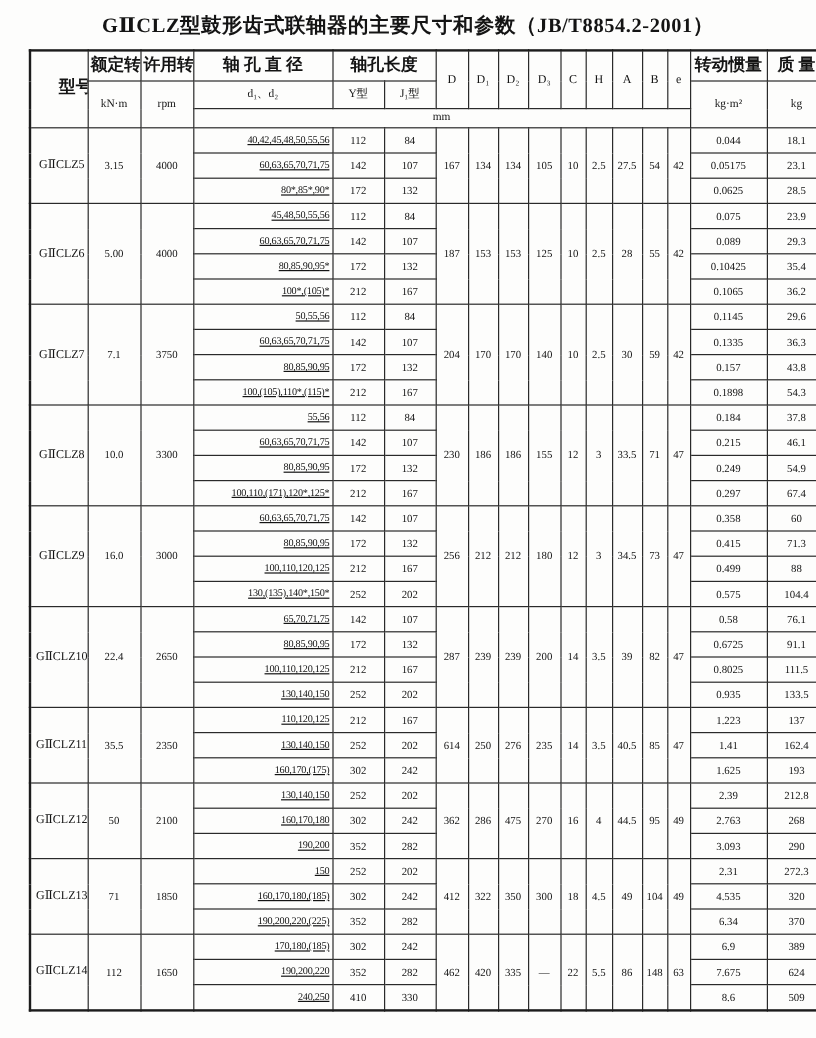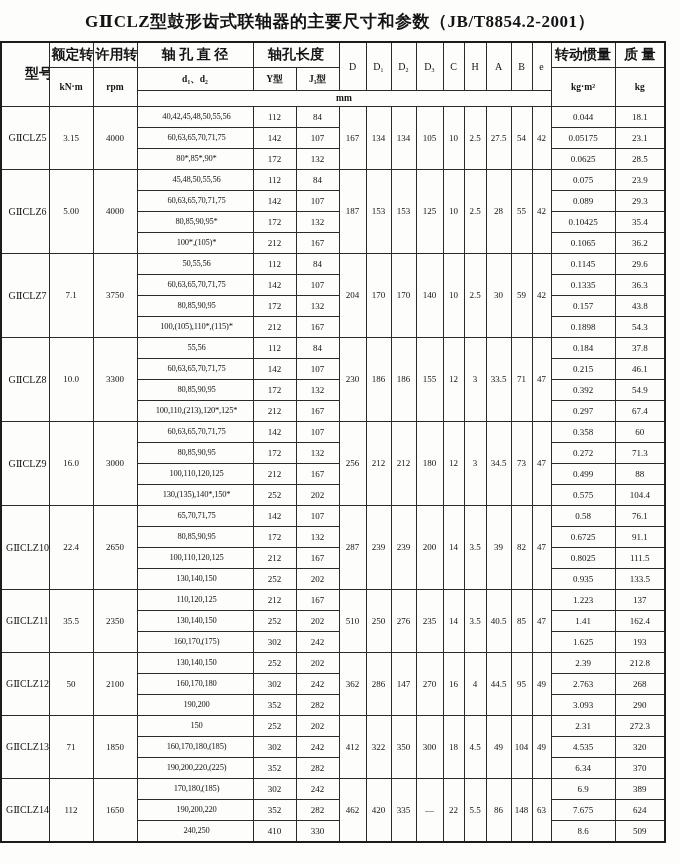--- a/index.html
+++ b/index.html
@@ -1,47 +1,47 @@
 <!DOCTYPE html>
 <html><head>
 <meta charset="utf-8">
 <style>
   html,body{margin:0;padding:0;}
   body{
     width:680px;height:865px;
     background:#fdfdfc;color:#141414;
     font-family:"Liberation Serif","DejaVu Serif",serif;
   }
-  .page{padding:4px 0;}
+  .page{padding:4px 24px;}
   .doc-title{
     text-align:center;font-weight:bold;font-size:17px;
     margin:6px 0 8px 0;letter-spacing:0.5px;white-space:nowrap;
   }
   table.spec{
     border-collapse:collapse;table-layout:fixed;width:664px;
     border:2px solid #1c1c1c;
   }
   th,td{
     border:1px solid #2a2a2a;
     padding:0 2px;
     text-align:center;vertical-align:middle;
     font-size:9px;line-height:1.15;
     overflow:hidden;white-space:nowrap;
   }
   thead th{font-size:14px;font-weight:bold;}
-  thead th.unit{font-size:9.5px;font-weight:bold;}
+  thead th.unit{font-size:9.5px;font-weight:normal;}
   thead th.dim{font-size:10px;font-weight:normal;}
   thead tr.hr1 th{height:24px;}
   thead tr.hr2 th{height:22px;}
   thead tr.hr3 th{height:15px;}
   .stack{display:inline-block;width:1.1em;word-break:break-all;line-height:1.6;margin-left:15px;}
   tbody tr{height:21px;}
   tbody td{font-size:9px;}
   td.model{font-size:10px;text-align:right;padding-left:4px;}
-  td.bores{text-align:center;padding-left:5px;font-size:8.5px;letter-spacing:-0.2px;}
+  td.bores{text-align:right;padding-left:5px;font-size:8.5px;letter-spacing:-0.2px;text-decoration:underline;}
   td.num{font-size:9px;}
 </style>
 </head>
 <body>
 
 <div class="page">
   <div class="doc-title">GⅡCLZ型鼓形齿式联轴器的主要尺寸和参数（JB/T8854.2-2001）</div>
 
   <table class="spec">
     <colgroup>
@@ -232,25 +232,25 @@
           <td class="bores">60,63,65,70,71,75</td>
           <td class="num">142</td>
           <td class="num">107</td>
           <td class="num">0.215</td>
           <td class="num">46.1</td>
         </tr>
         <tr>
           <td class="bores">80,85,90,95</td>
           <td class="num">172</td>
           <td class="num">132</td>
-          <td class="num">0.392</td>
+          <td class="num">0.249</td>
           <td class="num">54.9</td>
         </tr>
         <tr>
-          <td class="bores">100,110,(213),120*,125*</td>
+          <td class="bores">100,110,(171),120*,125*</td>
           <td class="num">212</td>
           <td class="num">167</td>
           <td class="num">0.297</td>
           <td class="num">67.4</td>
         </tr>
         <tr>
           <td class="model" rowspan="4">GⅡCLZ9</td>
           <td class="num" rowspan="4">16.0</td>
           <td class="num" rowspan="4">3000</td>
           <td class="bores">60,63,65,70,71,75</td>
@@ -265,21 +265,21 @@
           <td class="num" rowspan="4">34.5</td>
           <td class="num" rowspan="4">73</td>
           <td class="num" rowspan="4">47</td>
           <td class="num">0.358</td>
           <td class="num">60</td>
         </tr>
         <tr>
           <td class="bores">80,85,90,95</td>
           <td class="num">172</td>
           <td class="num">132</td>
-          <td class="num">0.272</td>
+          <td class="num">0.415</td>
           <td class="num">71.3</td>
         </tr>
         <tr>
           <td class="bores">100,110,120,125</td>
           <td class="num">212</td>
           <td class="num">167</td>
           <td class="num">0.499</td>
           <td class="num">88</td>
         </tr>
         <tr>
@@ -329,21 +329,21 @@
           <td class="num">0.935</td>
           <td class="num">133.5</td>
         </tr>
         <tr>
           <td class="model" rowspan="3">GⅡCLZ11</td>
           <td class="num" rowspan="3">35.5</td>
           <td class="num" rowspan="3">2350</td>
           <td class="bores">110,120,125</td>
           <td class="num">212</td>
           <td class="num">167</td>
-          <td class="num" rowspan="3">510</td>
+          <td class="num" rowspan="3">614</td>
           <td class="num" rowspan="3">250</td>
           <td class="num" rowspan="3">276</td>
           <td class="num" rowspan="3">235</td>
           <td class="num" rowspan="3">14</td>
           <td class="num" rowspan="3">3.5</td>
           <td class="num" rowspan="3">40.5</td>
           <td class="num" rowspan="3">85</td>
           <td class="num" rowspan="3">47</td>
           <td class="num">1.223</td>
           <td class="num">137</td>
@@ -364,21 +364,21 @@
         </tr>
         <tr>
           <td class="model" rowspan="3">GⅡCLZ12</td>
           <td class="num" rowspan="3">50</td>
           <td class="num" rowspan="3">2100</td>
           <td class="bores">130,140,150</td>
           <td class="num">252</td>
           <td class="num">202</td>
           <td class="num" rowspan="3">362</td>
           <td class="num" rowspan="3">286</td>
-          <td class="num" rowspan="3">147</td>
+          <td class="num" rowspan="3">475</td>
           <td class="num" rowspan="3">270</td>
           <td class="num" rowspan="3">16</td>
           <td class="num" rowspan="3">4</td>
           <td class="num" rowspan="3">44.5</td>
           <td class="num" rowspan="3">95</td>
           <td class="num" rowspan="3">49</td>
           <td class="num">2.39</td>
           <td class="num">212.8</td>
         </tr>
         <tr>

